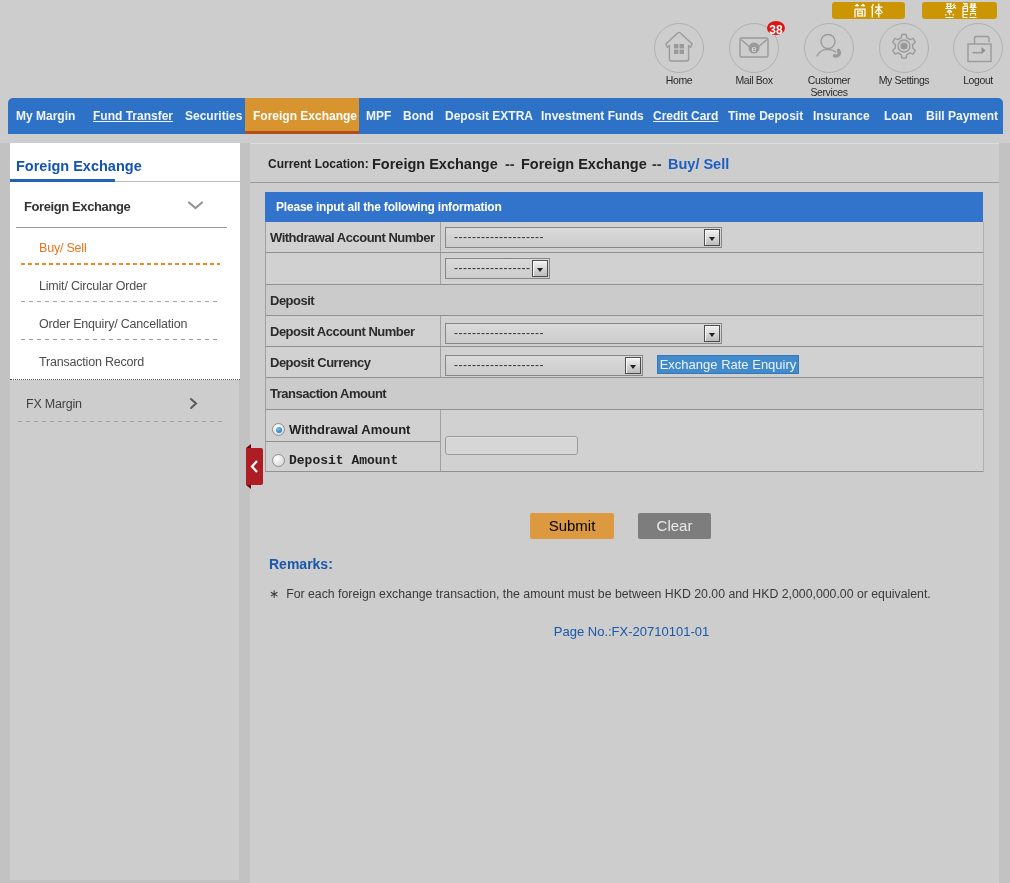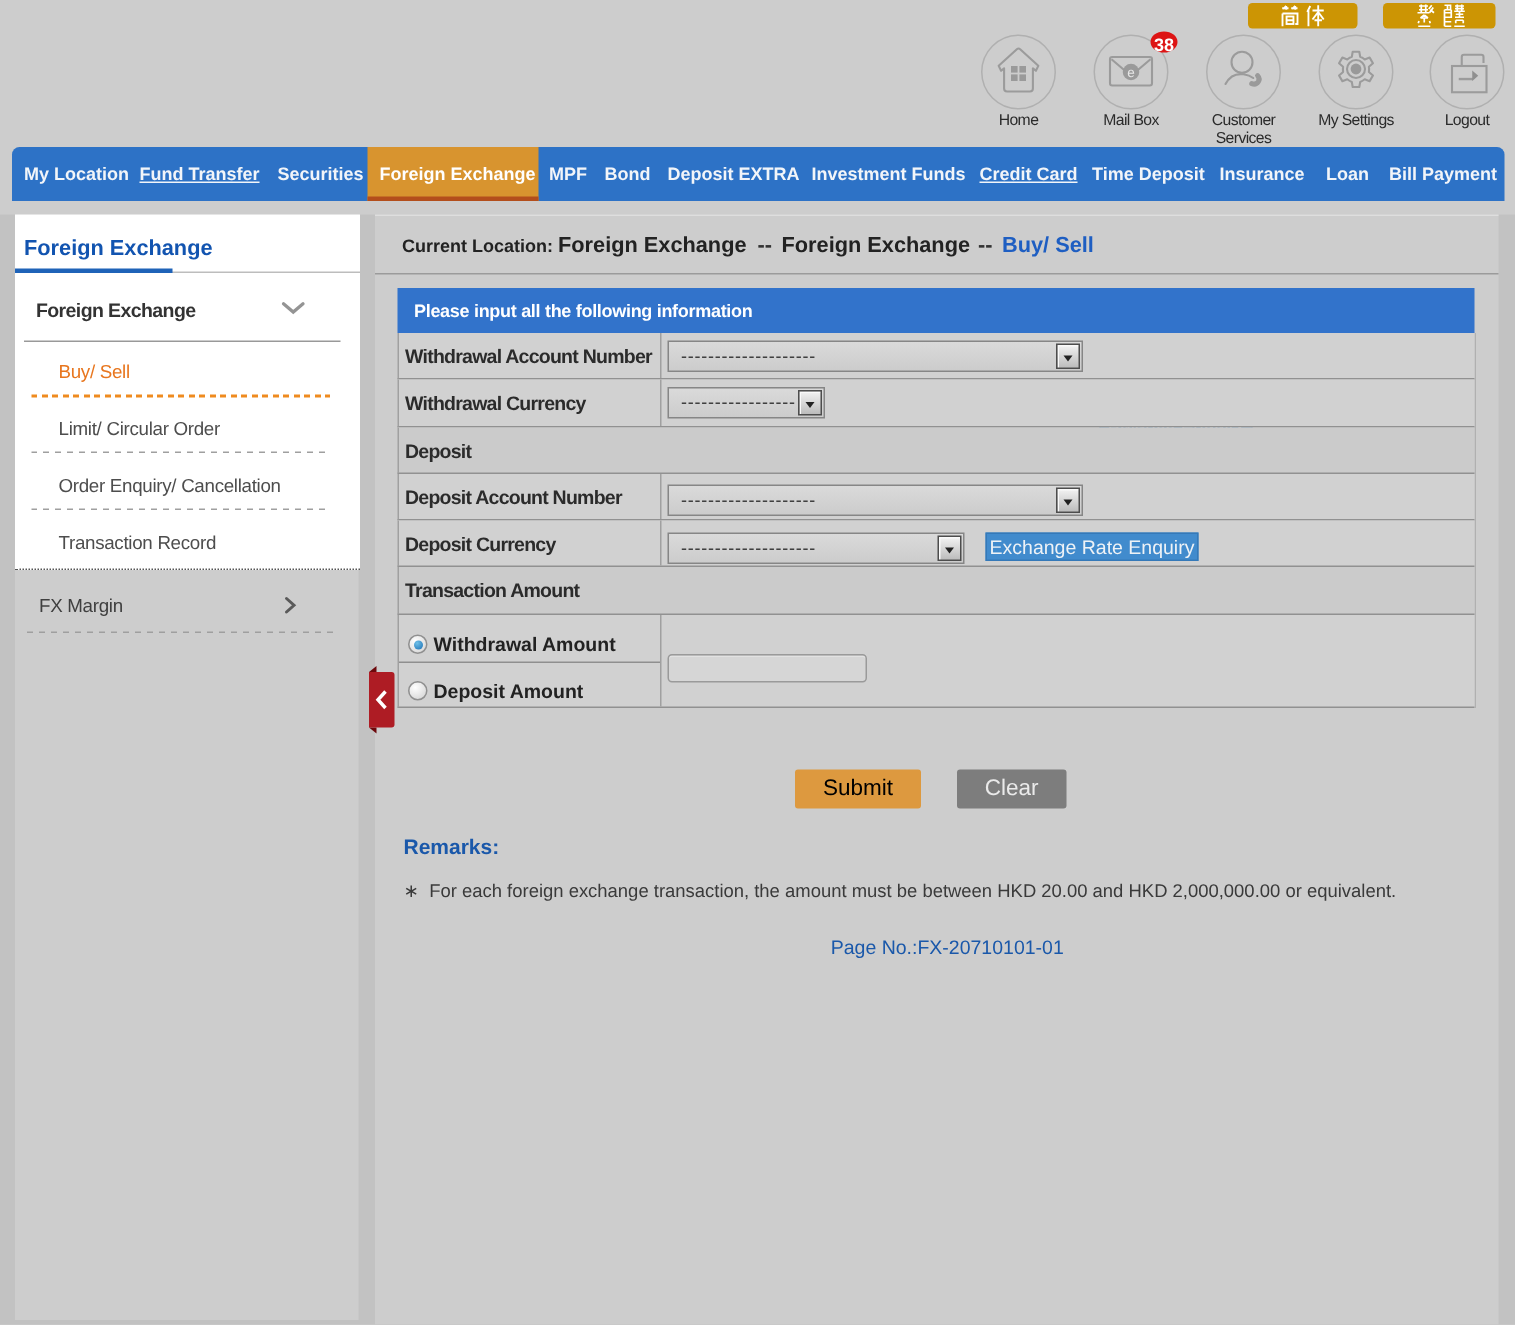--- a/index.html
+++ b/index.html
@@ -150,21 +150,21 @@
     <path d="M18.5 28.7 L28 28.7" stroke="#9b9b9b" stroke-width="1.6"></path>
     <path d="M27.5 23 L31.5 26.5 L27.5 30 Z" fill="#8f8f8f"></path>
   </svg>
     </div>
   <div class="lbl">Logout</div>
 </div>
 <div id="badge" class="abs">38</div>
 
 <div id="nav" class="abs">
   <div id="navhl" class="abs"></div>
-  <div class="item" style="left:8px;">My Location</div>
+  <div class="item" style="left:8px;">My Margin</div>
   <div class="item" style="left:85px;text-decoration:underline;">Fund Transfer</div>
   <div class="item" style="left:177px;">Securities</div>
   <div class="item" style="left:245px; color:#fff;">Foreign Exchange</div>
   <div class="item" style="left:358px;">MPF</div>
   <div class="item" style="left:395px;">Bond</div>
   <div class="item" style="left:437px;">Deposit EXTRA</div>
   <div class="item" style="left:533px;">Investment Funds</div>
   <div class="item" style="left:645px;text-decoration:underline;">Credit Card</div>
   <div class="item" style="left:720px;">Time Deposit</div>
   <div class="item" style="left:805px;">Insurance</div>
@@ -215,21 +215,20 @@
 <div id="bluebar" class="abs">Please input all the following information</div>
 
 <div id="ftable" class="abs">
   <div class="frow" style="height:31px;">
     <div class="flabel">Withdrawal Account Number</div>
       <div class="fsep"></div>
     <div class="ddl" style="left:179px; top:5px; width:277px;">--------------------<span class="arr"></span></div>
     <div class="bluebtn" style="left:467px; top:6px; width:102px; height:19px; line-height:18px; font-size:12.5px;margin-top:44px;">Balance Enquiry</div>
   </div>
   <div class="frow" style="height:32px;">
-    <div class="flabel">Withdrawal Currency</div>
       <div class="fsep"></div>
     <div class="ddl" style="left:179px; top:5px; width:105px;">-----------------<span class="arr"></span></div>
   </div>
   <div class="frow hdr" style="height:31px;">
       <div class="flabel">Deposit</div>
     </div>
   <div class="frow" style="height:31px;">
     <div class="flabel">Deposit Account Number</div>
       <div class="fsep"></div>
     <div class="ddl" style="left:179px; top:7px; width:277px;">--------------------<span class="arr"></span></div>
@@ -242,21 +241,21 @@
   </div>
   <div class="frow hdr" style="height:32px;">
       <div class="flabel">Transaction Amount</div>
     </div>
   <div class="frow" style="height:62px;">
     <div class="fsep" style="top:0; bottom:0;"></div>
     <div class="abs" style="left:0; top:31px; width:174px; height:1px; background:#8f8f8f;"></div>
     <div class="radio sel" style="left:6px; top:13px;"></div>
     <div class="rlabel" style="left:23px; top:12px;">Withdrawal Amount</div>
     <div class="radio" style="left:6px; top:44px;"></div>
-    <div class="rlabel" style="left:23px; top:43px;">Deposit Amount</div>
+    <div class="rlabel" style="left:23px; top:43px;font-family:Liberation Mono, monospace;">Deposit Amount</div>
     <div id="amtinput"></div>
   </div>
 </div>
 
 <div class="abs" style="left:250px; top:513px; width:749px;">
   <div class="bigbtn" style="left:280px; width:84px; background:#dd993f; color:#000000;">Submit</div>
   <div class="bigbtn" style="left:388px; width:73px; background:#7d7d7d; color:#eaeaea;">Clear</div>
 </div>
 
 <div class="abs" style="left:269px; top:556px; font-size:14px; font-weight:bold; color:#1a58aa;">Remarks:</div>

